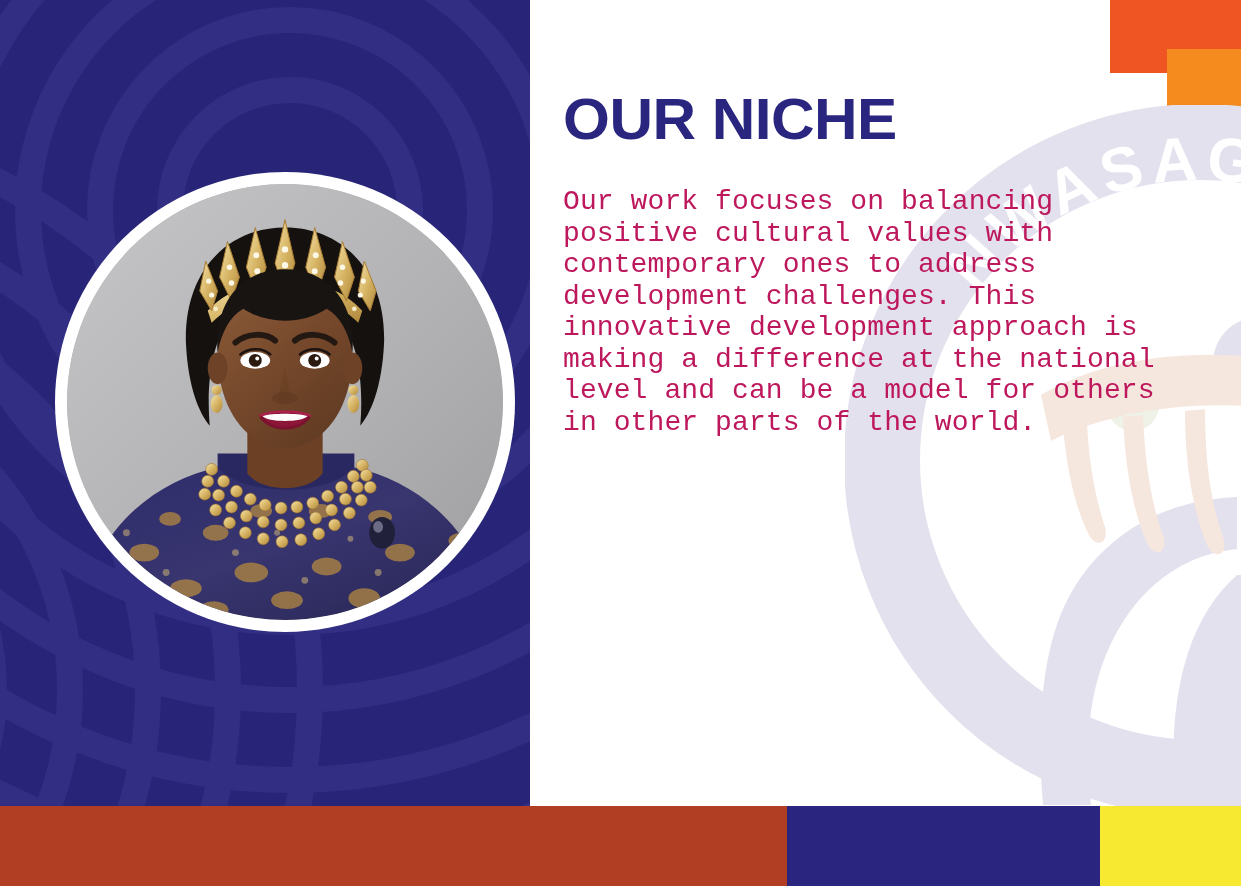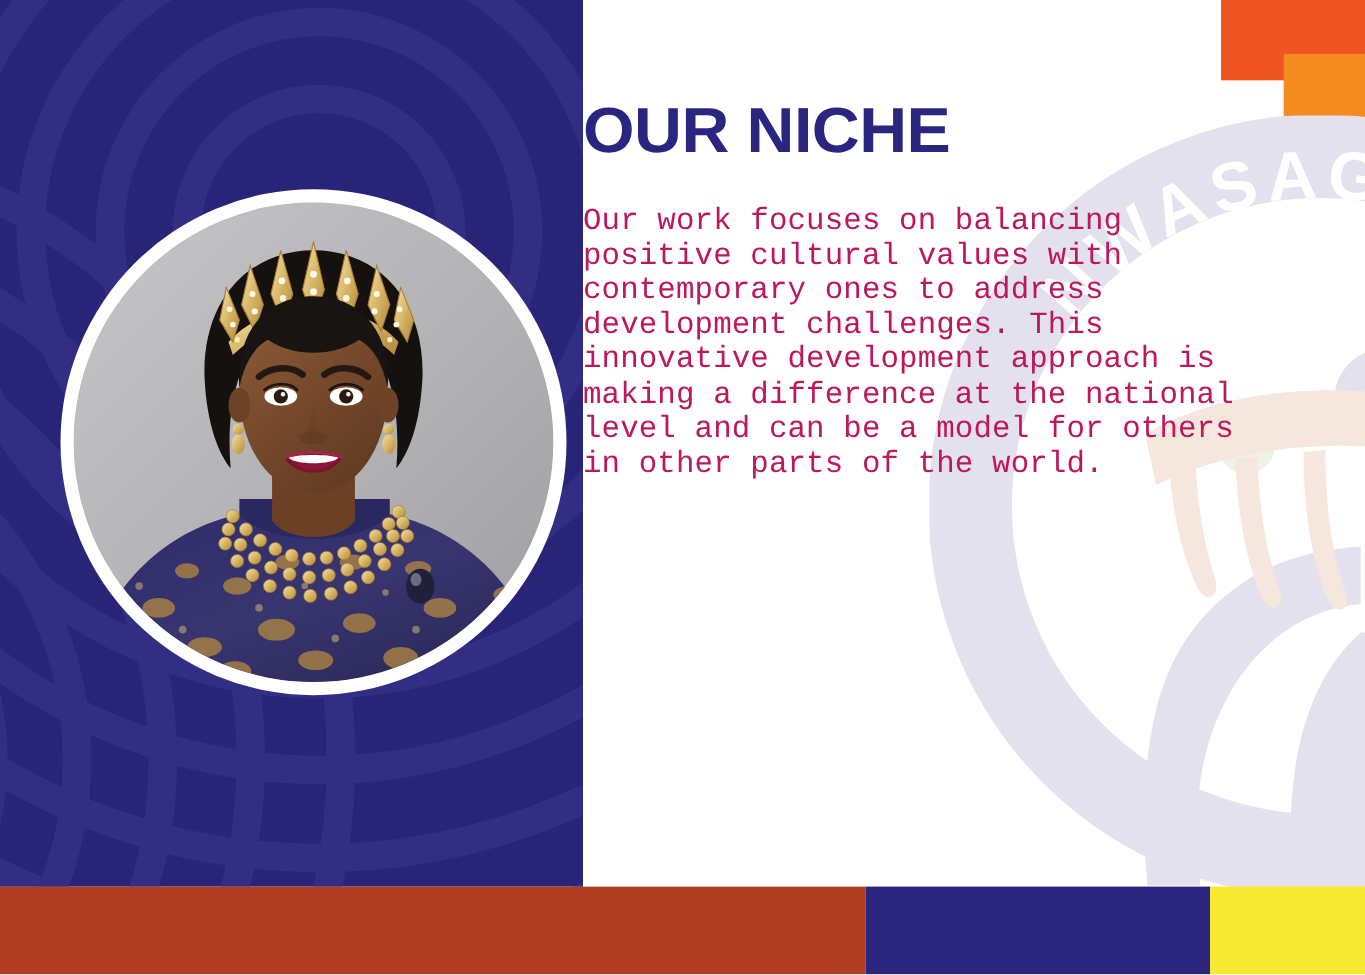--- a/index.html
+++ b/index.html
@@ -89,21 +89,21 @@
     top: 105px;
     width: 710px;
     height: 710px;
     pointer-events: none;
   }
   .watermark svg { display: block; width: 100%; height: 100%; }
 
   
   .content {
     position: absolute;
-    left: 530px;
+    left: 563px;
     top: 0;
     width: 600px;
   }
   .page-title {
     margin: 0;
     padding-top: 88px;
     font-family: "Liberation Sans", sans-serif;
     font-size: 58px;
     line-height: 62px;
     font-weight: 700;

